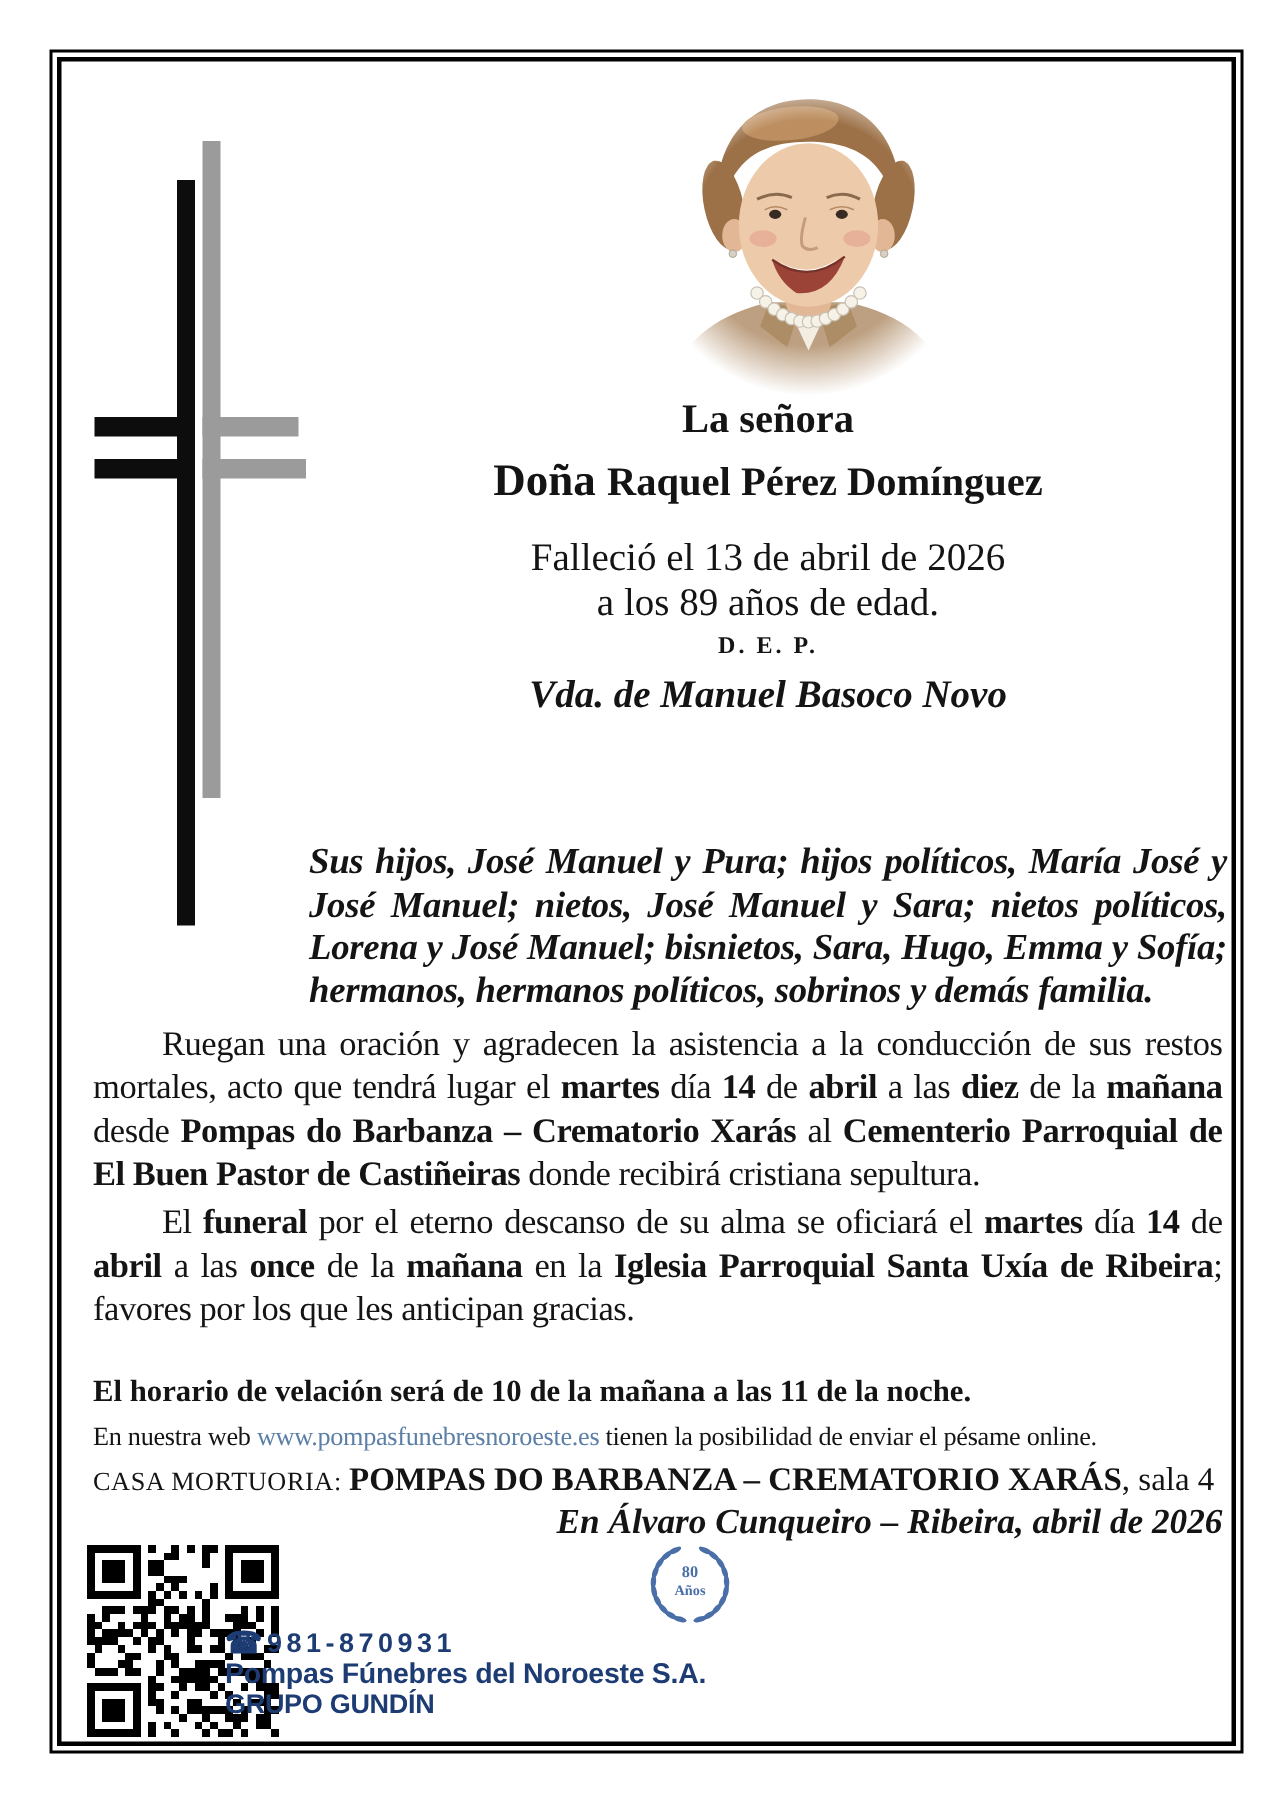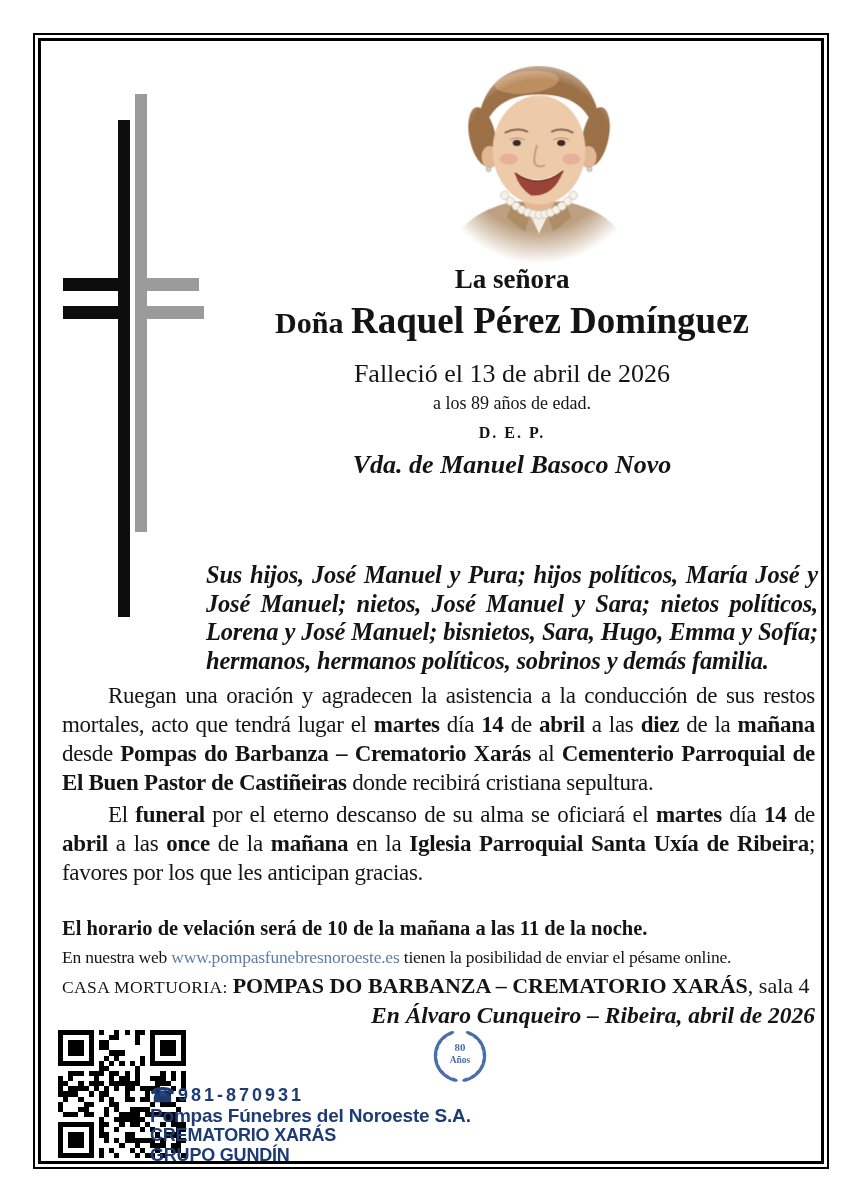--- a/index.html
+++ b/index.html
@@ -29,24 +29,24 @@
   .cbar.bh2{left:5px;top:214px;width:67px;height:13px;background:var(--cross-black);}
   .cbar.gh2{left:77px;top:214px;width:69px;height:13px;background:var(--cross-gray);}
 
   .photo{position:absolute;left:428px;top:44px;width:222px;height:222px;}
   .photo svg{display:block;width:100%;height:100%;}
 
   .headerblock{position:absolute;left:206px;top:264px;width:612px;text-align:center;}
   .salutation{font-size:27px;font-weight:bold;line-height:31px;}
   .nameline{margin-top:3px;line-height:46px;white-space:nowrap;}
   .nameline .prefix{font-size:30px;font-weight:bold;}
-  .nameline .name{font-size:37px;font-weight:bold;}
+  .nameline .name{font-size:27px;font-weight:bold;}
   .nickname{font-size:33px;font-weight:bold;line-height:38px;margin-top:2px;}
   .deathline{font-size:26px;line-height:31px;margin-top:7px;}
-  .ageline{font-size:18px;line-height:29px;text-align:center;}
+  .ageline{font-size:26px;line-height:29px;text-align:center;}
   .dep{font-size:16px;font-weight:bold;letter-spacing:2px;line-height:24px;margin-top:3px;}
   .widow{font-size:26px;font-weight:bold;font-style:italic;line-height:30px;margin-top:5px;}
 
   .family{
     position:absolute;left:206px;top:531px;width:612px;
     font-size:24.5px;font-weight:bold;font-style:italic;line-height:28.5px;
     text-align:justify;letter-spacing:-0.2px;margin-top:30px;
   }
   .bodytext{position:absolute;left:62px;top:681px;width:753px;
     font-size:23px;line-height:29px;letter-spacing:-0.3px;}
@@ -522,17 +522,16 @@
           <ellipse cx="65.5" cy="24.2" rx="5.1" ry="2" transform="rotate(-109.0 65.5 24.2)" fill="var(--wreath-blue)"></ellipse>
           <ellipse cx="62.3" cy="17.7" rx="5.1" ry="2" transform="rotate(-124.5 62.3 17.7)" fill="var(--wreath-blue)"></ellipse>
           <ellipse cx="57.4" cy="12.3" rx="5.1" ry="2" transform="rotate(-140.0 57.4 12.3)" fill="var(--wreath-blue)"></ellipse>
           <ellipse cx="51.2" cy="8.4" rx="5.1" ry="2" transform="rotate(-155.5 51.2 8.4)" fill="var(--wreath-blue)"></ellipse>
         </g>
       <text x="40" y="28" text-anchor="middle" font-family="Liberation Serif, serif" font-size="12" font-weight="bold" fill="var(--wreath-blue)">80</text>
       <text x="40" y="41" text-anchor="middle" font-family="Liberation Serif, serif" font-size="10.5" font-weight="bold" fill="var(--wreath-blue)">Años</text>
     </svg>
     <div class="phoneline"><span class="ph-icon">☎</span><span>981-870931</span></div>
     <div class="brand b1">Pompas Fúnebres del Noroeste S.A.</div>
-    <div class="brand b2">CREMATORIO XARÁS</div>
     <div class="brand b3">GRUPO GUNDÍN</div>
   </div>
 
 </div>
 
 </body></html>

